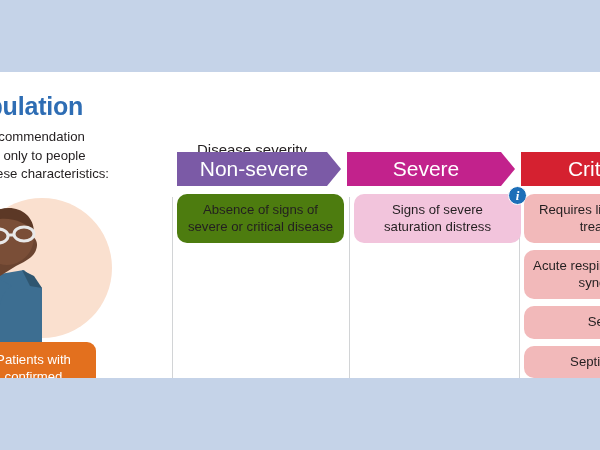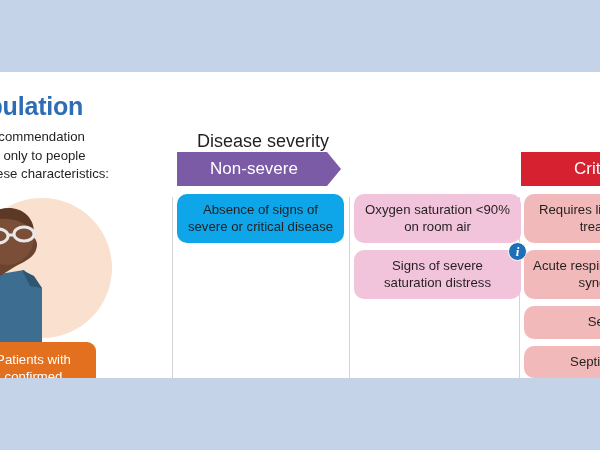--- a/index.html
+++ b/index.html
@@ -61,30 +61,30 @@
   .divider {
     position: absolute; top: 125px; width: 1px; height: 181px;
     background: #d2d4d6;
   }
   .d1 { left: 172px; }
   .d2 { left: 349px; }
   .d3 { left: 519px; }
 
   
   .sev-label {
-    position: absolute; left: 197px; top: 59px;
-    font-size: 18px; color: #231f20;
+    position: absolute; left: 197px; top: 69px;
+    font-size: 15px; color: #231f20;
   }
 
   
   .chev-band { position: absolute; left: 177px; top: 80px; height: 34px; width: 430px; }
   .chev {
     position: absolute; top: 0; height: 34px;
     display: flex; align-items: center; justify-content: center;
-    color: #ffffff; font-size: 17px;
+    color: #ffffff; font-size: 21px;
     clip-path: polygon(0 0, calc(100% - 14px) 0, 100% 50%, calc(100% - 14px) 100%, 0 100%);
   }
   .chev.c1 { left: 0px;   width: 164px; background: #7b5aa6; }
   .chev.c2 { left: 170px; width: 168px; background: #c2228c; }
   .chev.c3 { left: 344px; width: 168px; background: #d52130; }
   .chev span { margin-right: 10px; }
 
   
   .col { position: absolute; top: 122px; }
   .col.col1 { left: 177px; width: 167px; }
@@ -92,21 +92,21 @@
   .col.col3 { left: 524px; width: 167px; }
 
   .pill {
     border-radius: 10px;
     font-size: 13.2px; line-height: 16.5px;
     color: #231f20; text-align: center;
     padding: 8px 9px;
     margin-bottom: 7px;
     position: relative;
   }
-  .pill.p-purple { background: #0ea5e9; }
+  .pill.p-purple { background: #4d7c0f; }
   .pill.p-pink   { background: #f2c4dc; }
   .pill.p-red    { background: #f2b9ba; }
 
   .info-icon {
     position: absolute; right: -6px; top: -8px;
     width: 19px; height: 19px; border-radius: 50%;
     background: #1d6fb8; border: 1.5px solid #ffffff;
     color: #ffffff; font-family: "Liberation Serif", serif;
     font-style: italic; font-weight: bold; font-size: 13px;
     display: flex; align-items: center; justify-content: center;
@@ -161,36 +161,36 @@
     <div class="divider d1"></div>
     <div class="divider d2"></div>
     <div class="divider d3"></div>
 
     <div class="sev-label">Disease severity</div>
 
     <div class="chev-band">
       <div class="chev c1">
         <span>Non-severe</span>
       </div>
+      <div class="chev c2">
+        <span>Severe</span>
+      </div>
       <div class="chev c3">
         <span>Critical</span>
       </div>
     </div>
 
     <div class="col col1">
       <div class="pill p-purple">
         <span>Absence of signs of severe or critical disease</span>
       </div>
     </div>
 
     <div class="col col2">
       <div class="pill p-pink">
-        <span>Oxygen saturation &lt;90% on room air</span>
-      </div>
-      <div class="pill p-pink">
         <span>Signs of severe saturation distress</span>
         <span class="info-icon">i</span>
       </div>
     </div>
 
     <div class="col col3">
       <div class="pill p-red">
         <span>Requires life-sustaining treatment</span>
       </div>
       <div class="pill p-red">

